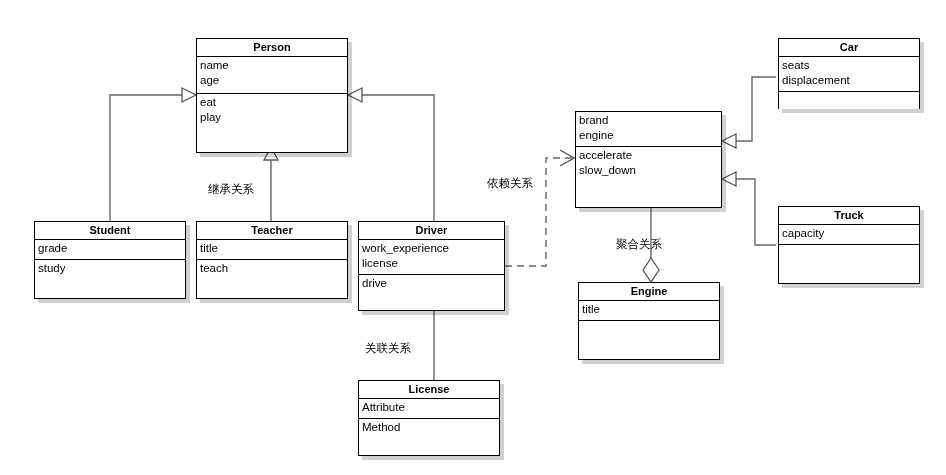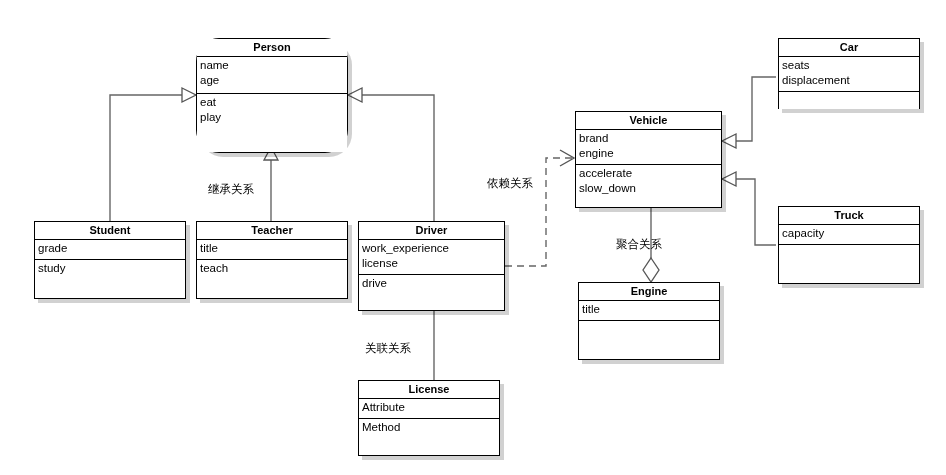--- a/index.html
+++ b/index.html
@@ -140,21 +140,21 @@
   </svg>
 
   <div class="edge-label" style="left:208px; top:182px;">继承关系</div>
 
   <div class="edge-label" style="left:487px; top:176px;">依赖关系</div>
 
   <div class="edge-label" style="left:616px; top:237px;">聚合关系</div>
 
   <div class="edge-label" style="left:365px; top:341px;text-align:right;">关联关系</div>
 
-  <div class="uml-class" style="left:196px; top:38px; width:152px; height:115px;border-radius:23px;">
+  <div class="uml-class" style="left:196px; top:38px; width:152px; height:115px;">
     <div class="uml-title">Person</div>
     <div class="uml-compartment divider" style="height:37px;">
       <div class="uml-row">name</div>
       <div class="uml-row">age</div>
     </div>
     <div class="uml-compartment" style="height:58px;">
       <div class="uml-row">eat</div>
       <div class="uml-row">play</div>
     </div>
   </div>
@@ -194,21 +194,20 @@
     <div class="uml-title">License</div>
     <div class="uml-compartment divider" style="height:20px;">
       <div class="uml-row">Attribute</div>
     </div>
     <div class="uml-compartment" style="height:36px;">
       <div class="uml-row">Method</div>
     </div>
   </div>
 
   <div class="uml-class" style="left:575px; top:111px; width:147px; height:97px;">
-    <div class="uml-title">Vehicle</div>
     <div class="uml-compartment divider" style="height:35px;">
       <div class="uml-row">brand</div>
       <div class="uml-row">engine</div>
     </div>
     <div class="uml-compartment" style="height:42px;">
       <div class="uml-row">accelerate</div>
       <div class="uml-row">slow_down</div>
     </div>
   </div>
 

